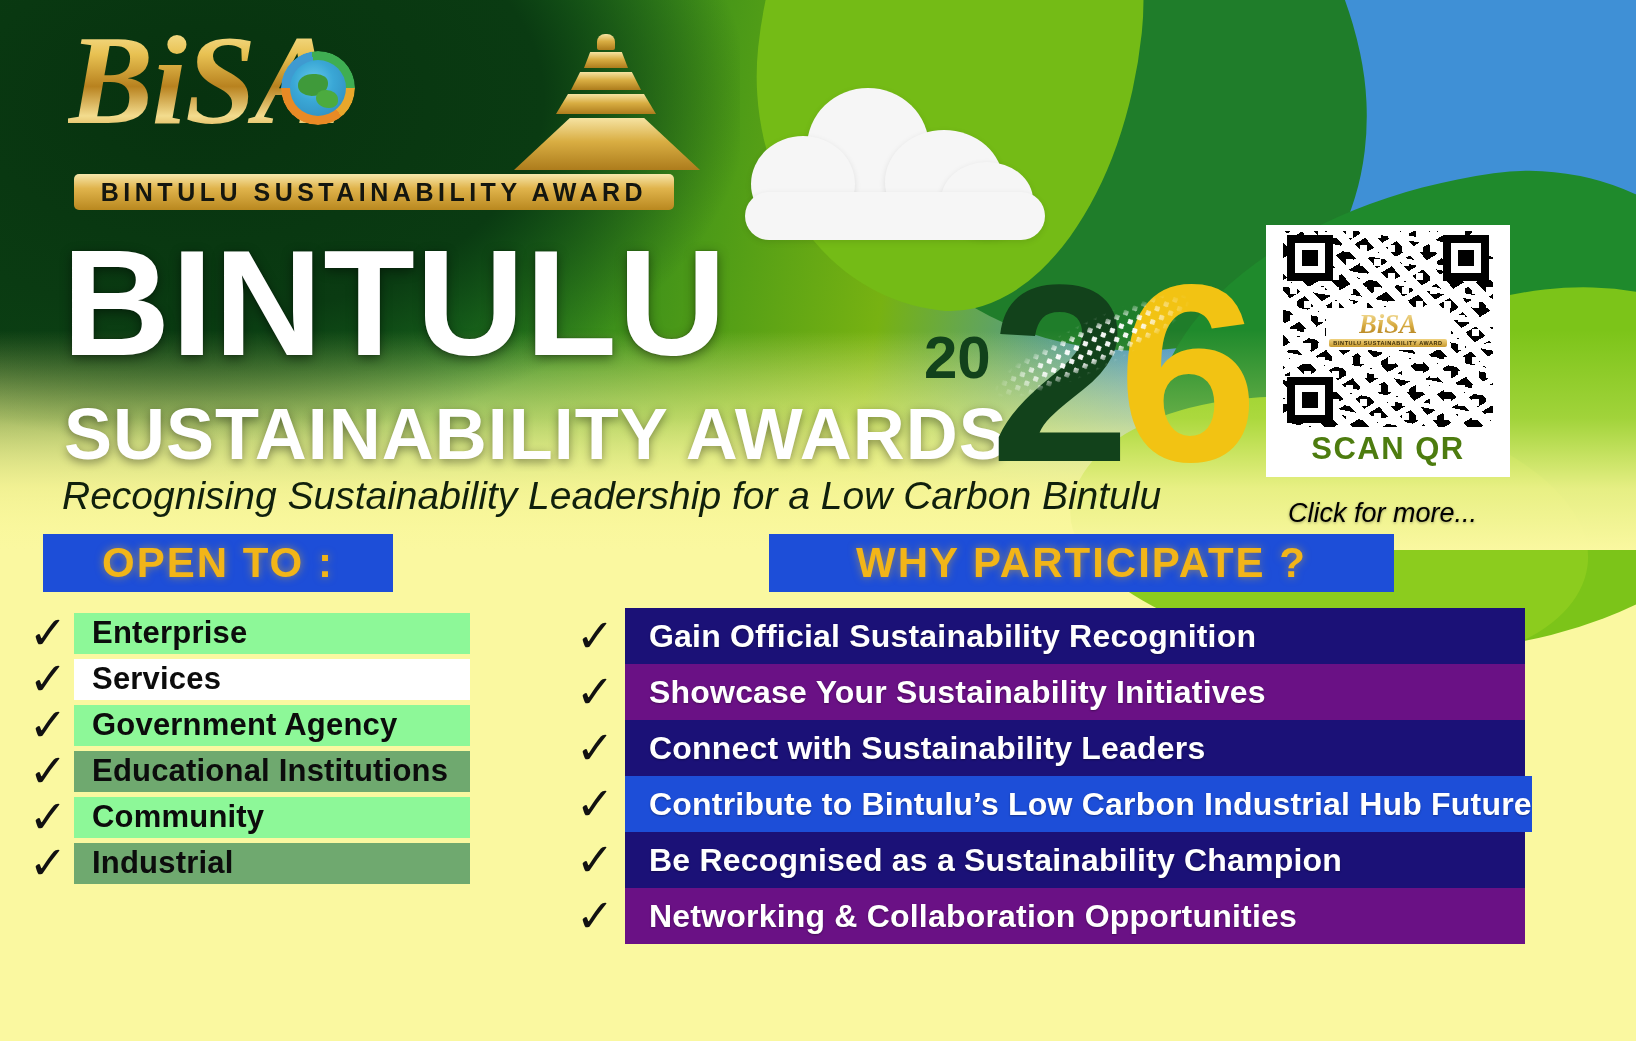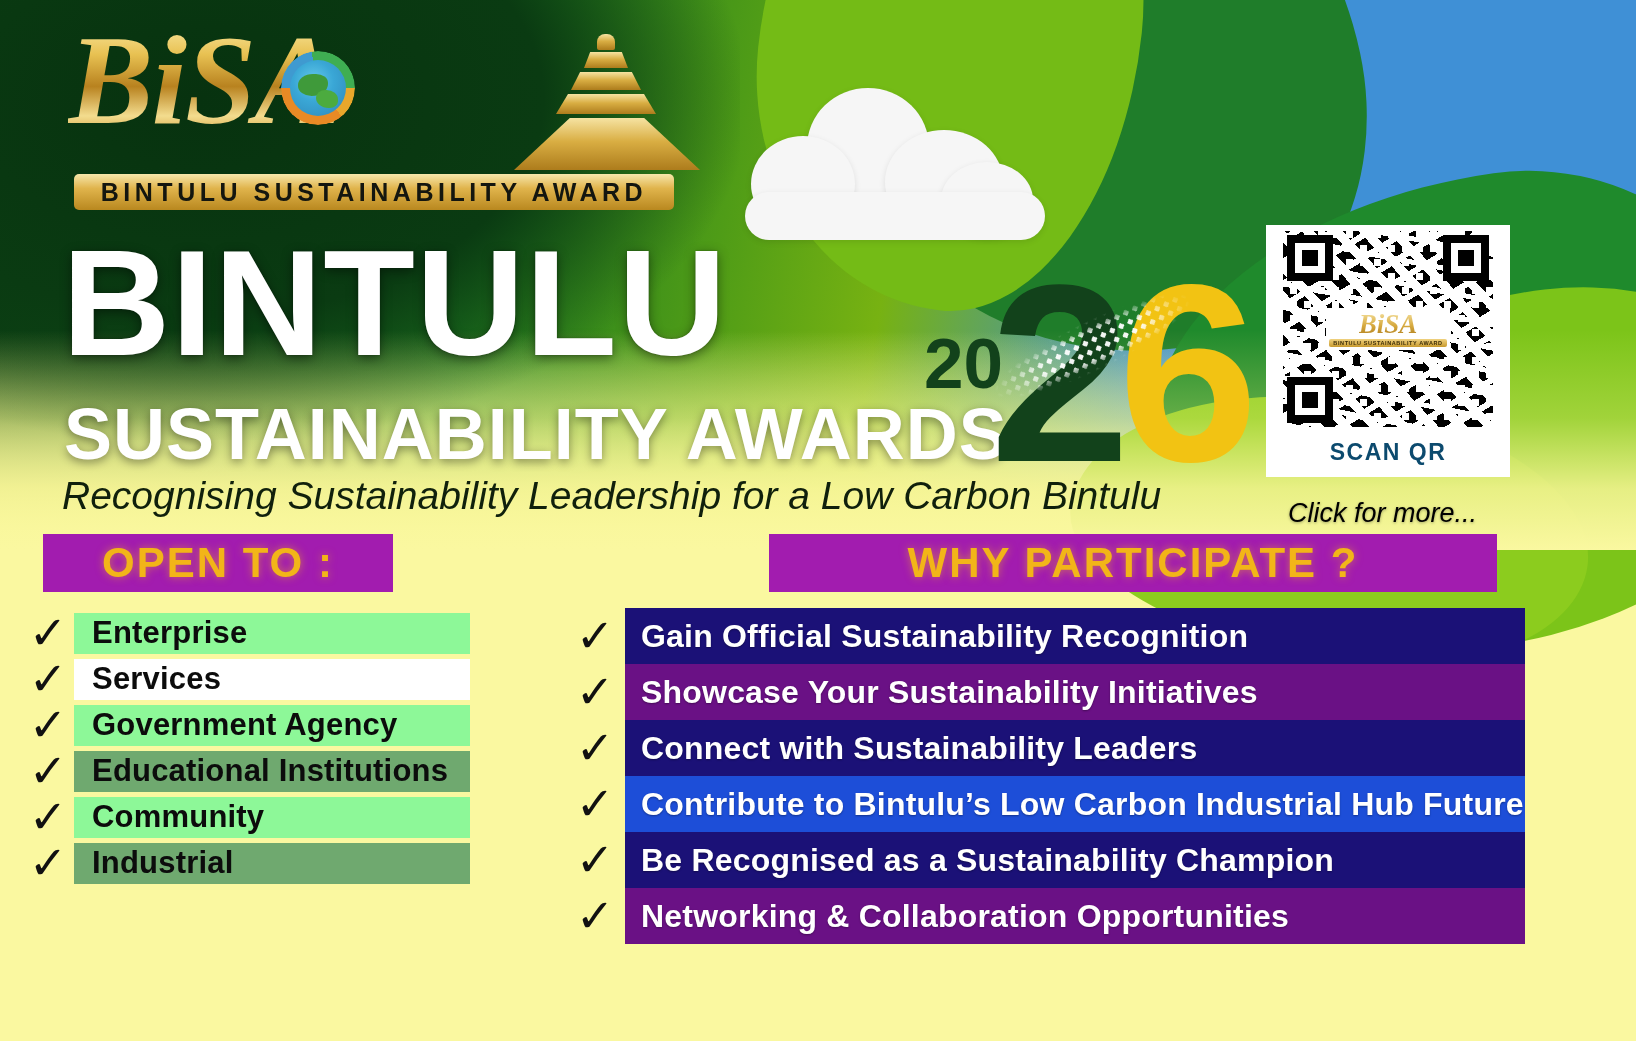--- a/index.html
+++ b/index.html
@@ -211,21 +211,21 @@
     font-style: italic;
     color: #10200c;
     letter-spacing: 0px;
     white-space: nowrap;
   }
 
   
   .year-wrap { position: absolute; left: 912px; top: 238px; width: 320px; height: 270px; }
   .year-20 {
     position: absolute; left: 12px; top: 90px;
-    font-size: 71px; font-weight: bold; color: #12421b; line-height: 1;
+    font-size: 60px; font-weight: bold; color: #12421b; line-height: 1;
   }
   .year-2 {
     position: absolute; left: 78px; top: 10px;
     font-size: 252px; font-weight: bold; color: #12421b; line-height: 1;
   }
   .year-6 {
     position: absolute; left: 206px; top: 10px;
     font-size: 252px; font-weight: bold; color: #f2c313; line-height: 1;
   }
   .year-swoosh {
@@ -292,44 +292,44 @@
     line-height: 1;
   }
   .qr-logo-bar {
     margin-top: 1px;
     font-size: 5.5px; font-weight: bold; letter-spacing: 0.6px;
     color: #3a2c08;
     background: linear-gradient(180deg,#f0d27f,#c89a2e);
     padding: 1px 4px; border-radius: 2px; white-space: nowrap;
   }
   .qr-caption {
-    margin-top: 12px;
-    font-size: 23px; font-weight: bold; color: #0c4a6e; letter-spacing: 1.5px;
+    margin-top: 4px;
+    font-size: 31px; font-weight: bold; color: #4d7c0f; letter-spacing: 1.5px;
   }
   .qr-click {
     position: absolute; left: 1288px; top: 498px;
     font-size: 27px; font-style: italic; color: #000000;
     text-shadow: 0 1px 3px rgba(0,0,0,0.35);
     white-space: nowrap;
   }
 
   
   .sec-head {
     position: absolute;
-    background: #a21caf;
+    background: #1d4ed8;
     display: flex; align-items: center; justify-content: center;
   }
   .sec-head span {
     font-size: 42px; font-weight: bold; letter-spacing: 2px;
     color: #f2b518;
     text-shadow: 0 0 8px rgba(242,181,24,0.55);
     white-space: nowrap;
   }
   .sec-head-left  { left: 43px;  top: 534px; width: 350px; height: 58px; }
-  .sec-head-right { left: 769px; top: 534px; width: 728px; height: 58px; }
+  .sec-head-right { left: 769px; top: 534px; width: 625px; height: 58px; }
 
   
   .list { position: absolute; }
   .list-left  { left: 22px;  top: 610px; width: 448px; }
   .list-right { left: 565px; top: 608px; width: 960px; }
 
   .row {
     display: flex; align-items: center;
     position: relative;
   }
@@ -352,21 +352,21 @@
     font-size: 31px; font-weight: bold; letter-spacing: 0.2px;
     white-space: nowrap;
   }
   .row-left  .pill { height: 41px; }
   .row-left  .pill span { color: #0c0c0c; }
   .row-right .pill { height: 56px; }
   .row-right .pill span {
     color: #ffffff;
     text-shadow: 0 1px 2px rgba(0,0,0,0.35);
   }
-  .row-right .pill { padding-left: 16px; }
+  .row-right .pill { padding-left: 24px; }
   .row-right .pill span { font-size: 32px; }
 </style>
 </head>
 <body>
 
 <div id="poster">
 
   <div class="bg-layer">
     <div class="bg-sky"></div>
     <div class="blob blob-blue-1"></div>

